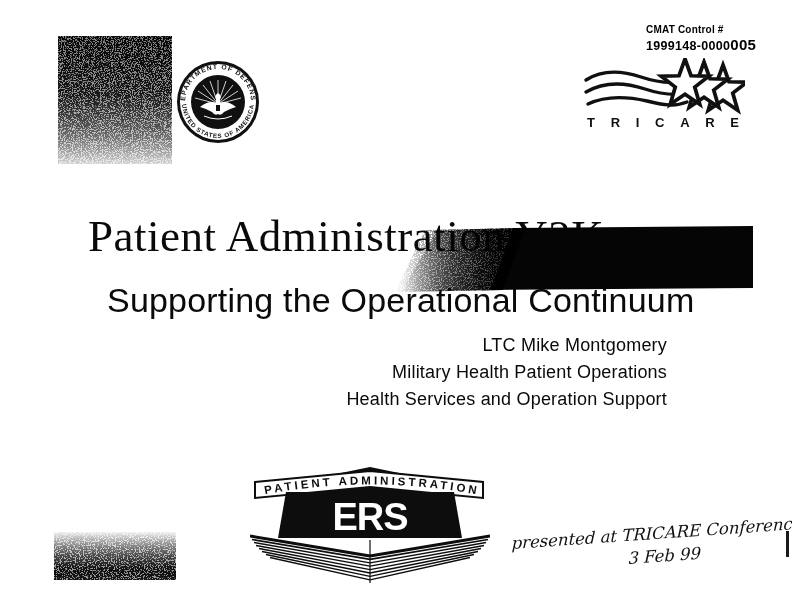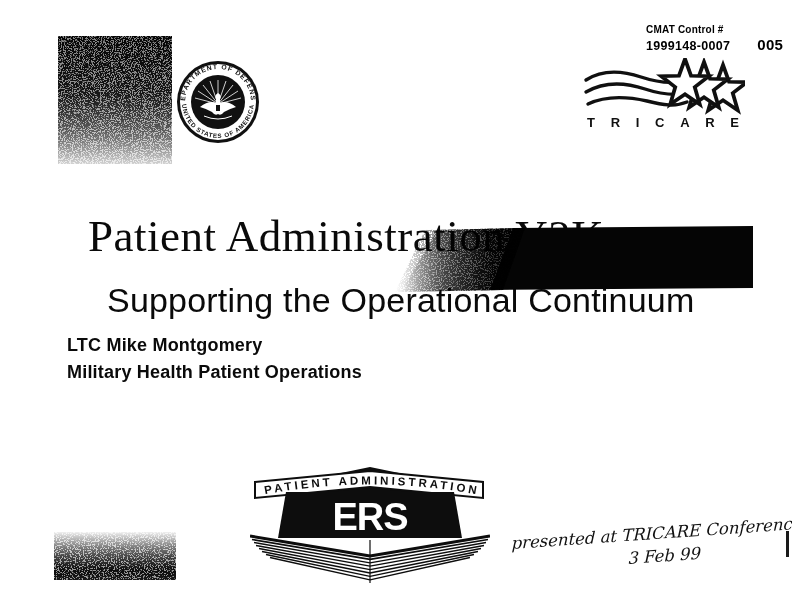--- a/index.html
+++ b/index.html
@@ -5,37 +5,37 @@
   html,body{margin:0;padding:0;background:#e8e8e8;}
   #page{
     position:relative;width:792px;height:611px;background:#ffffff;
     overflow:hidden;font-family:"Liberation Sans",sans-serif;color:#000;
   }
   .abs{position:absolute;}
   
   #cmat{left:646px;top:24px;line-height:1.15;}
   #cmat .lbl{font-size:10px;font-weight:bold;letter-spacing:0.2px;}
   #cmat .num{font-size:12.5px;font-weight:bold;letter-spacing:0.3px;}
-  #cmat .num .big{font-size:15px;padding-left:27px;}
+  #cmat .num .big{font-size:15px;}
   
   #title{
     left:88px;top:214px;font-family:"Liberation Serif",serif;
     font-size:45px;line-height:1;white-space:nowrap;letter-spacing:0.5px;
     color:#0a0a0a;z-index:2;
   }
   #subtitle{
     left:107px;top:283px;font-family:Liberation Sans, sans-serif;
     font-size:34px;line-height:1;white-space:nowrap;letter-spacing:0.2px;
     color:#0a0a0a;z-index:2;
   }
   #redaction{left:395px;top:220px;z-index:3;}
   
   #presenter{
-    left:67px;top:332px;width:600px;text-align:left;
-    font-weight:bold;font-size:18px;line-height:27px;letter-spacing:0.2px;
+    left:67px;top:332px;width:600px;text-align:right;
+    font-weight:normal;font-size:18px;line-height:27px;letter-spacing:0.2px;
     color:#0a0a0a;
   }
   
   #handwriting{
     left:512px;top:534px;width:290px;
     font-family:"DejaVu Serif",serif;font-style:italic;
     font-size:16.5px;line-height:1.2;color:#111;
     transform:rotate(-4deg) skewX(-6deg);transform-origin:left top;
     white-space:nowrap;
   }
@@ -113,21 +113,21 @@
     <text font-size="6.8" font-weight="bold" letter-spacing="1" fill="#101010">
       <textPath href="#sealTop" startOffset="50%" text-anchor="middle">DEPARTMENT OF DEFENSE</textPath>
     </text>
     <text font-size="6.2" font-weight="bold" letter-spacing="0.8" fill="#101010">
       <textPath href="#sealBottom" startOffset="50%" text-anchor="middle">UNITED STATES OF AMERICA</textPath>
     </text>
   </svg>
 
   <div class="abs" id="cmat">
     <div class="lbl">CMAT Control #</div>
-    <div class="num"><span>1999148-0007</span><span class="big">005</span></div>
+    <div class="num"><span>1999148-0000</span><span class="big">005</span></div>
   </div>
 
   <svg class="abs" style="left:583px;top:58px;" width="162" height="76" viewBox="0 0 162 76">
     <g stroke="#101010" stroke-width="3.4" fill="none" stroke-linecap="round">
       <path d="M3,22 C20,11 40,13 58,19 C76,25 94,27 110,20"></path>
       <path d="M3,34 C22,23 44,25 62,31 C80,37 98,39 116,32"></path>
       <path d="M5,46 C24,37 46,39 64,43 C80,47 92,49 104,44"></path>
     </g>
     <g fill="#ffffff" stroke="#101010" stroke-width="3" stroke-linejoin="miter">
       <g transform="translate(140,32) scale(1.25)">
@@ -149,20 +149,21 @@
     <polygon points="118,8 358,6 358,68 95,70" fill="#050505"></polygon>
     <polygon points="42,10 130,8 108,70 6,72" fill="url(#edgeFade)" opacity="0.85"></polygon>
     <polygon points="30,10 130,8 108,70 0,72" fill="url(#edgeFade)" filter="url(#grainB)"></polygon>
   </svg>
 
   <div class="abs" id="subtitle">Supporting the Operational Continuum</div>
 
   <div class="abs" id="presenter">
     <div>LTC Mike Montgomery</div>
     <div>Military Health Patient Operations</div>
+    <div>Health Services and Operation Support</div>
   </div>
 
   <svg class="abs" style="left:250px;top:466px;" width="240" height="118" viewBox="0 0 240 118">
 
     <polygon points="120,1 212,20 120,32 28,20" fill="#0d0d0d"></polygon>
 
     <polygon points="5,16 120,5 233,16 233,32 120,21 5,32" fill="#ffffff" stroke="#0d0d0d" stroke-width="2"></polygon>
     <path id="bannerArc" d="M 11,29 Q 120,8 230,29" fill="none"></path>
     <text font-size="11.5" font-weight="bold" fill="#0d0d0d">
       <textPath href="#bannerArc" startOffset="50%" text-anchor="middle" textLength="212" lengthAdjust="spacing">PATIENT ADMINISTRATION</textPath>

